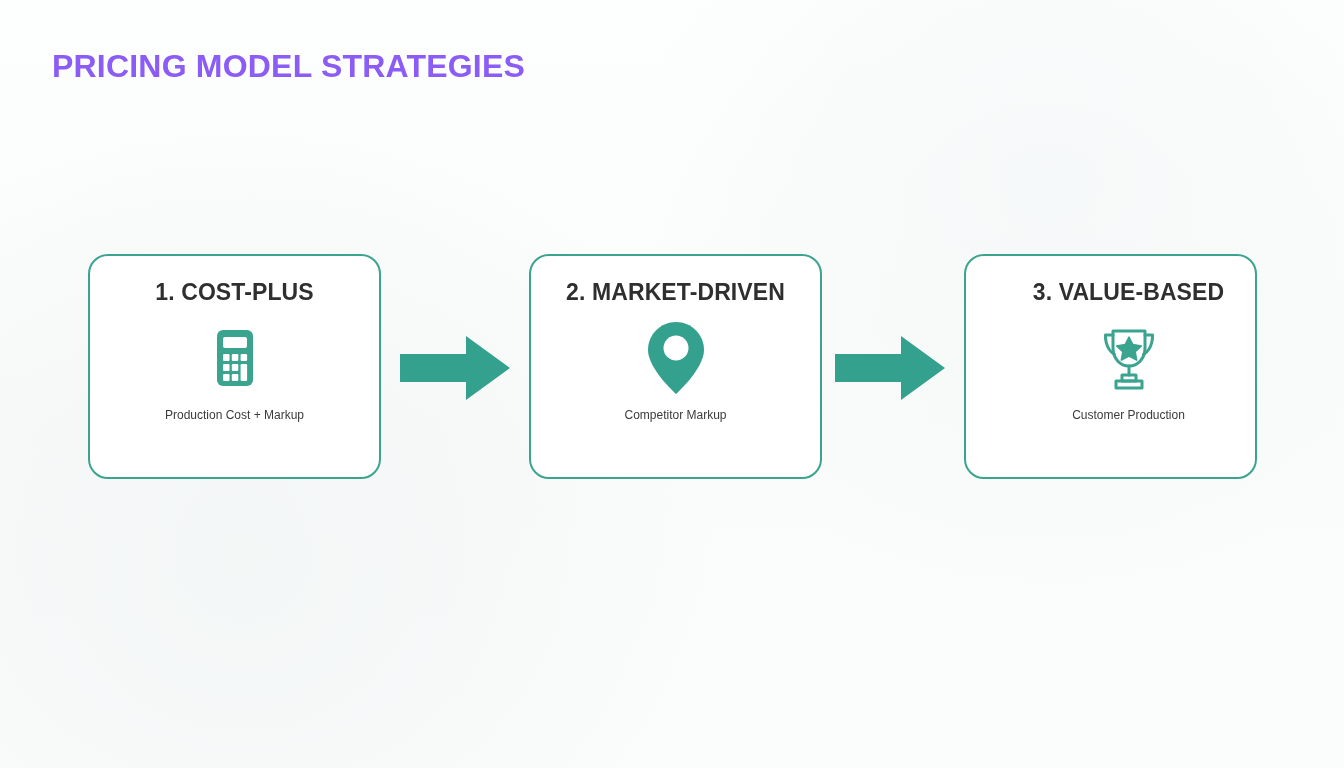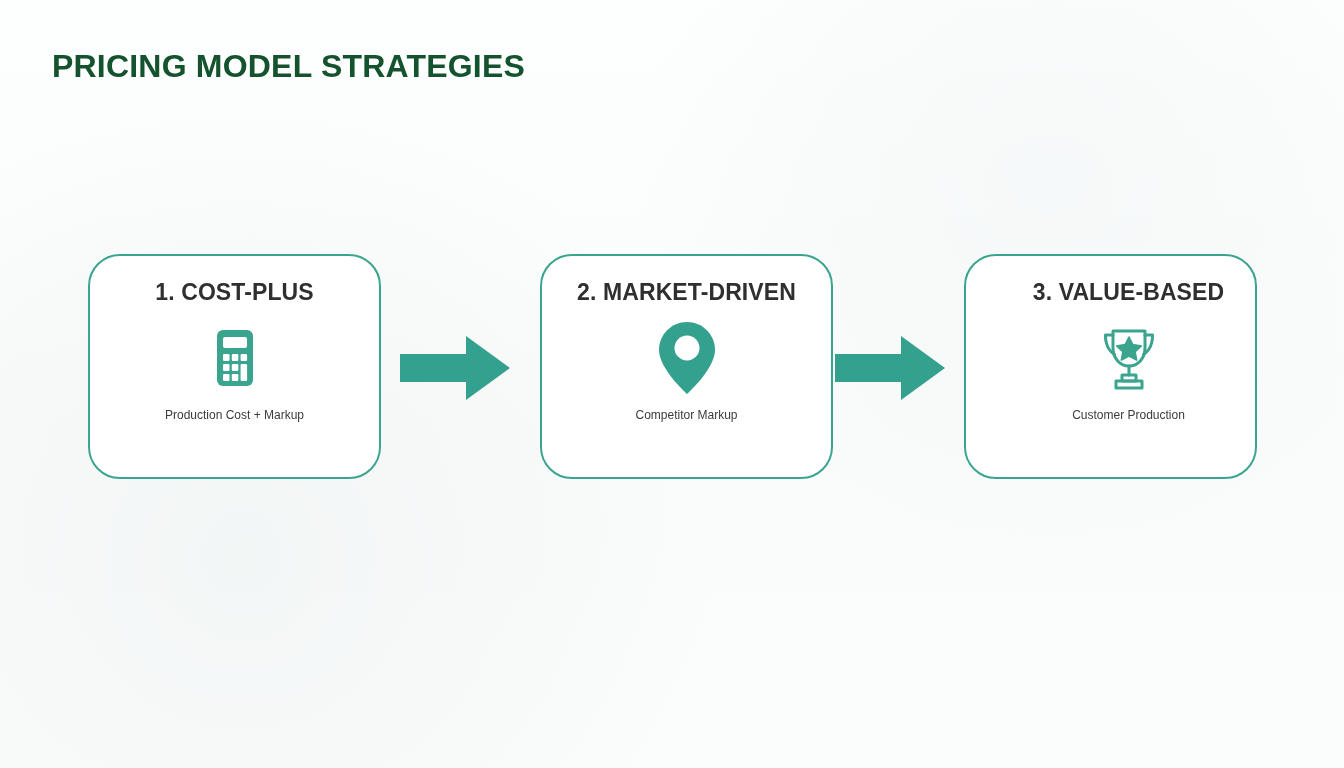--- a/index.html
+++ b/index.html
@@ -31,48 +31,48 @@
     inset: 0;
   }
 
   .slide-title {
     position: absolute;
     left: 52px;
     top: 48px;
     font-size: 32px;
     font-weight: bold;
     letter-spacing: 0.2px;
-    color: #14532d;
+    color: #8b5cf6;
     white-space: nowrap;
     text-align: center;
   }
 
   .flow {
     position: absolute;
     left: 88px;
     top: 254px;
     width: 1170px;
     height: 230px;
   }
 
   .card {
     position: absolute;
     top: 0;
     width: 293px;
     height: 225px;
     box-sizing: border-box;
     border: 2px solid #3ba48f;
-    border-radius: 32px;
+    border-radius: 20px;
     background: #ffffff;
     display: flex;
     flex-direction: column;
     align-items: center;
   }
   .card-1 { left: 0px; }
-  .card-2 { left: 452px; text-align: right; }
+  .card-2 { left: 441px; text-align: right; }
   .card-3 { left: 876px; padding-left: 36px; }
 
   .card-title {
     margin-top: 23px;
     font-size: 23px;
     font-weight: bold;
     color: #2f2f2f;
     letter-spacing: 0.1px;
     white-space: nowrap;
   }

